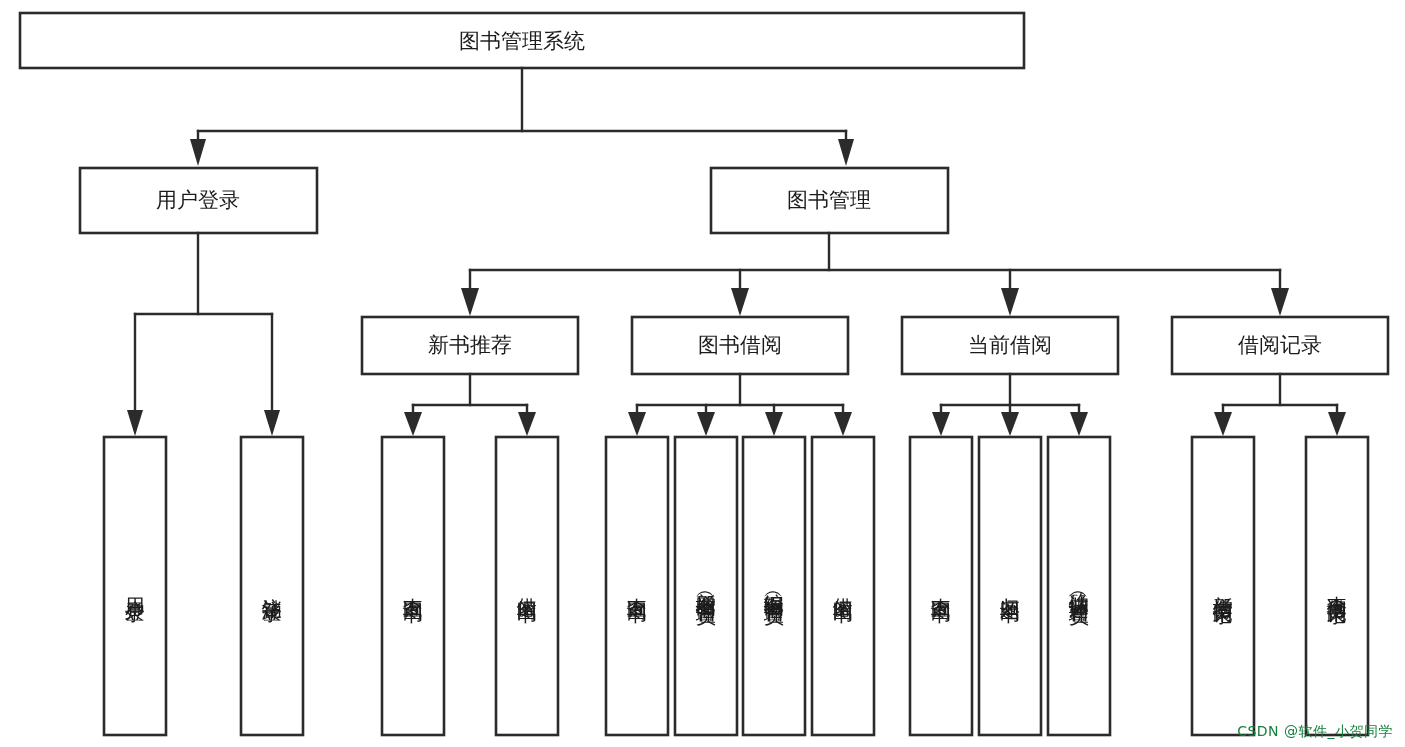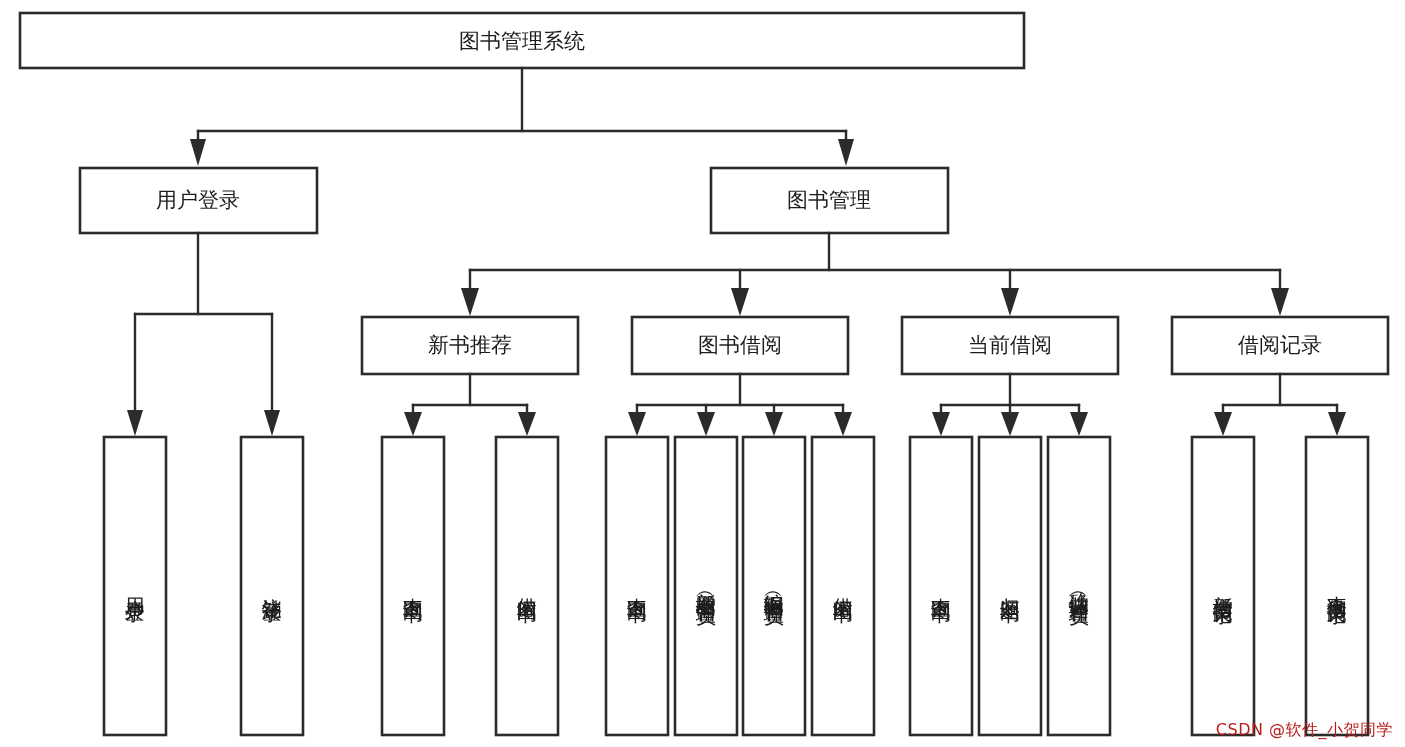--- a/index.html
+++ b/index.html
@@ -61,22 +61,22 @@
     align-items: center;
     justify-content: center;
     white-space: nowrap;
     user-select: none;
   }
   #watermark {
     position: absolute;
     right: 12px;
     bottom: 6px;
     font-family: "DejaVu Sans", "Liberation Sans", sans-serif;
-    font-size: 16px;
-    color: #b91c1c;
+    font-size: 14px;
+    color: #15803d;
     white-space: nowrap;
     letter-spacing: 0.5px;
   }
 </style>
 </head>
 <body>
 
 <div id="diagram-root">
 
   <svg id="tree-svg" viewBox="0 0 1405 747">

